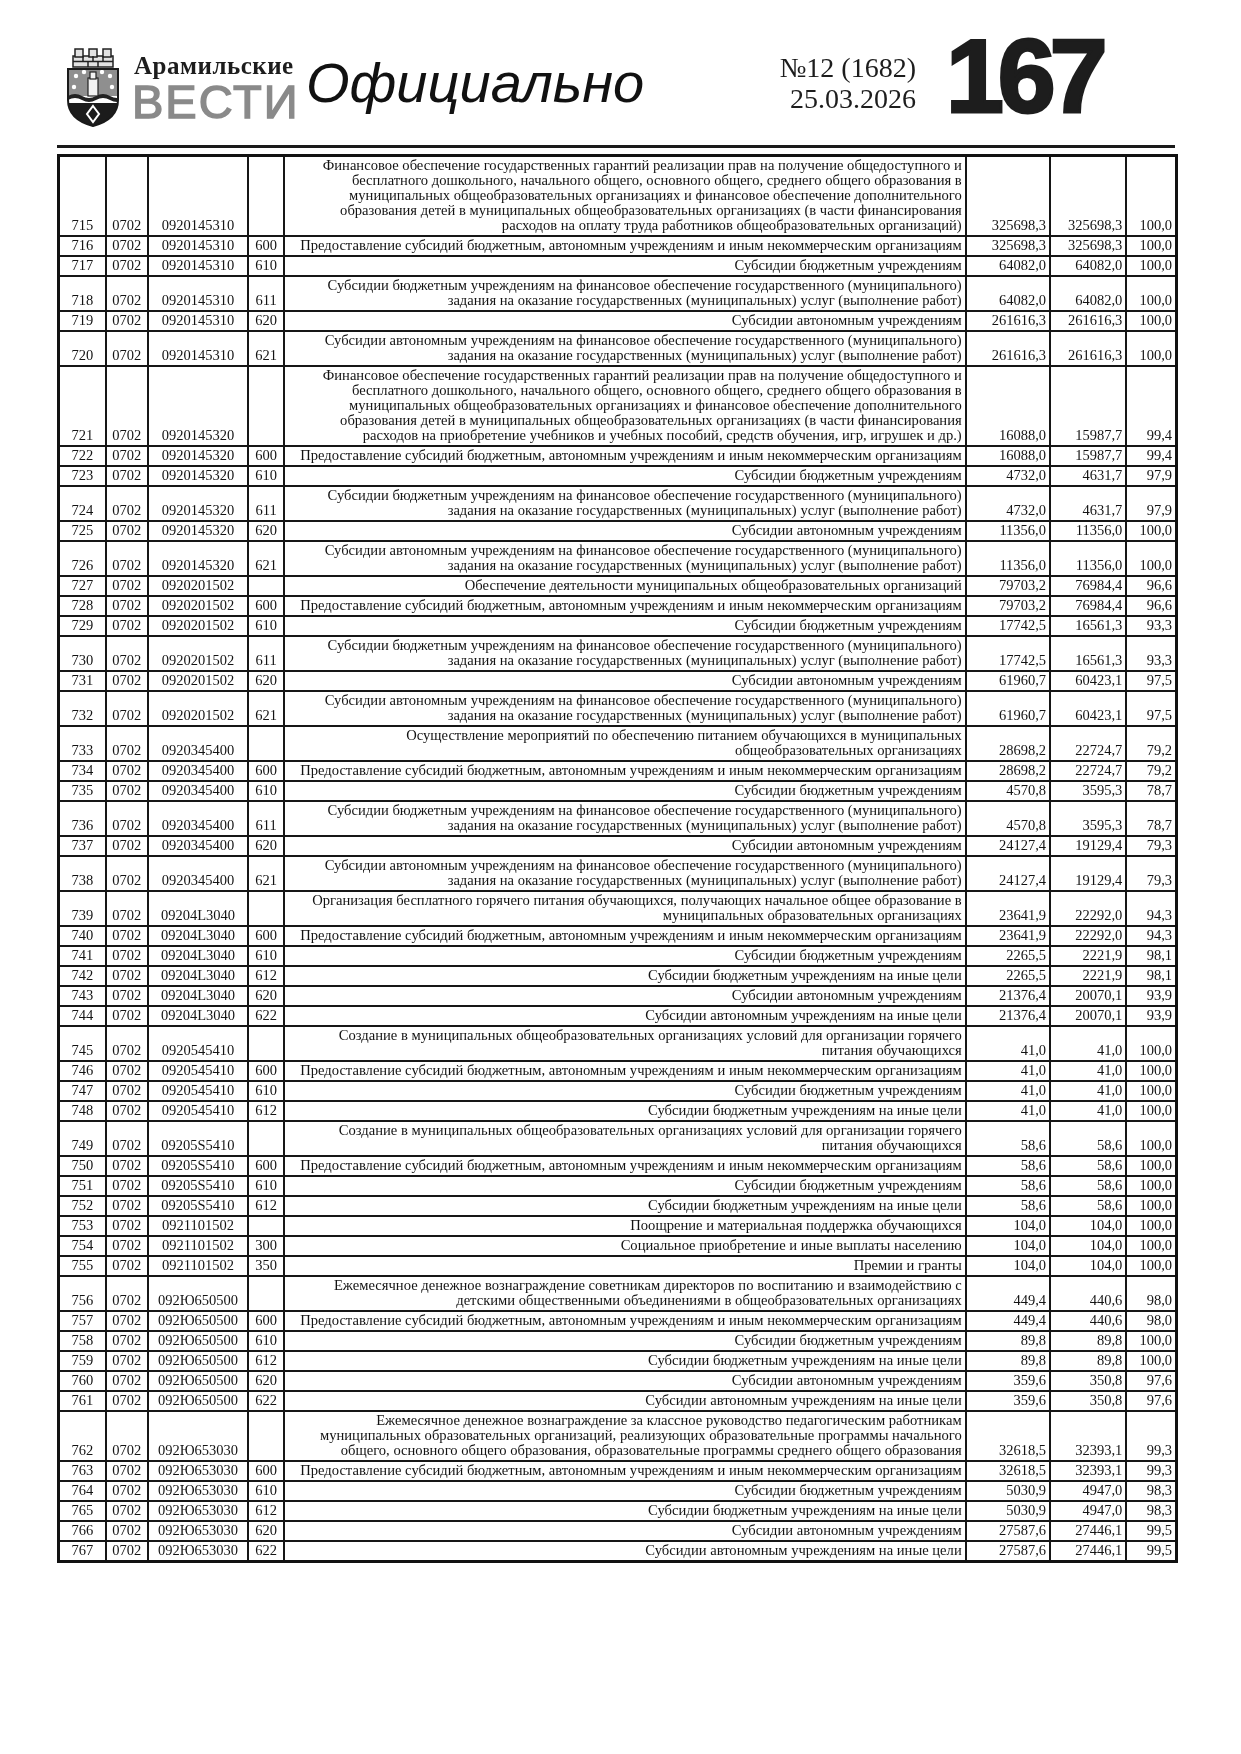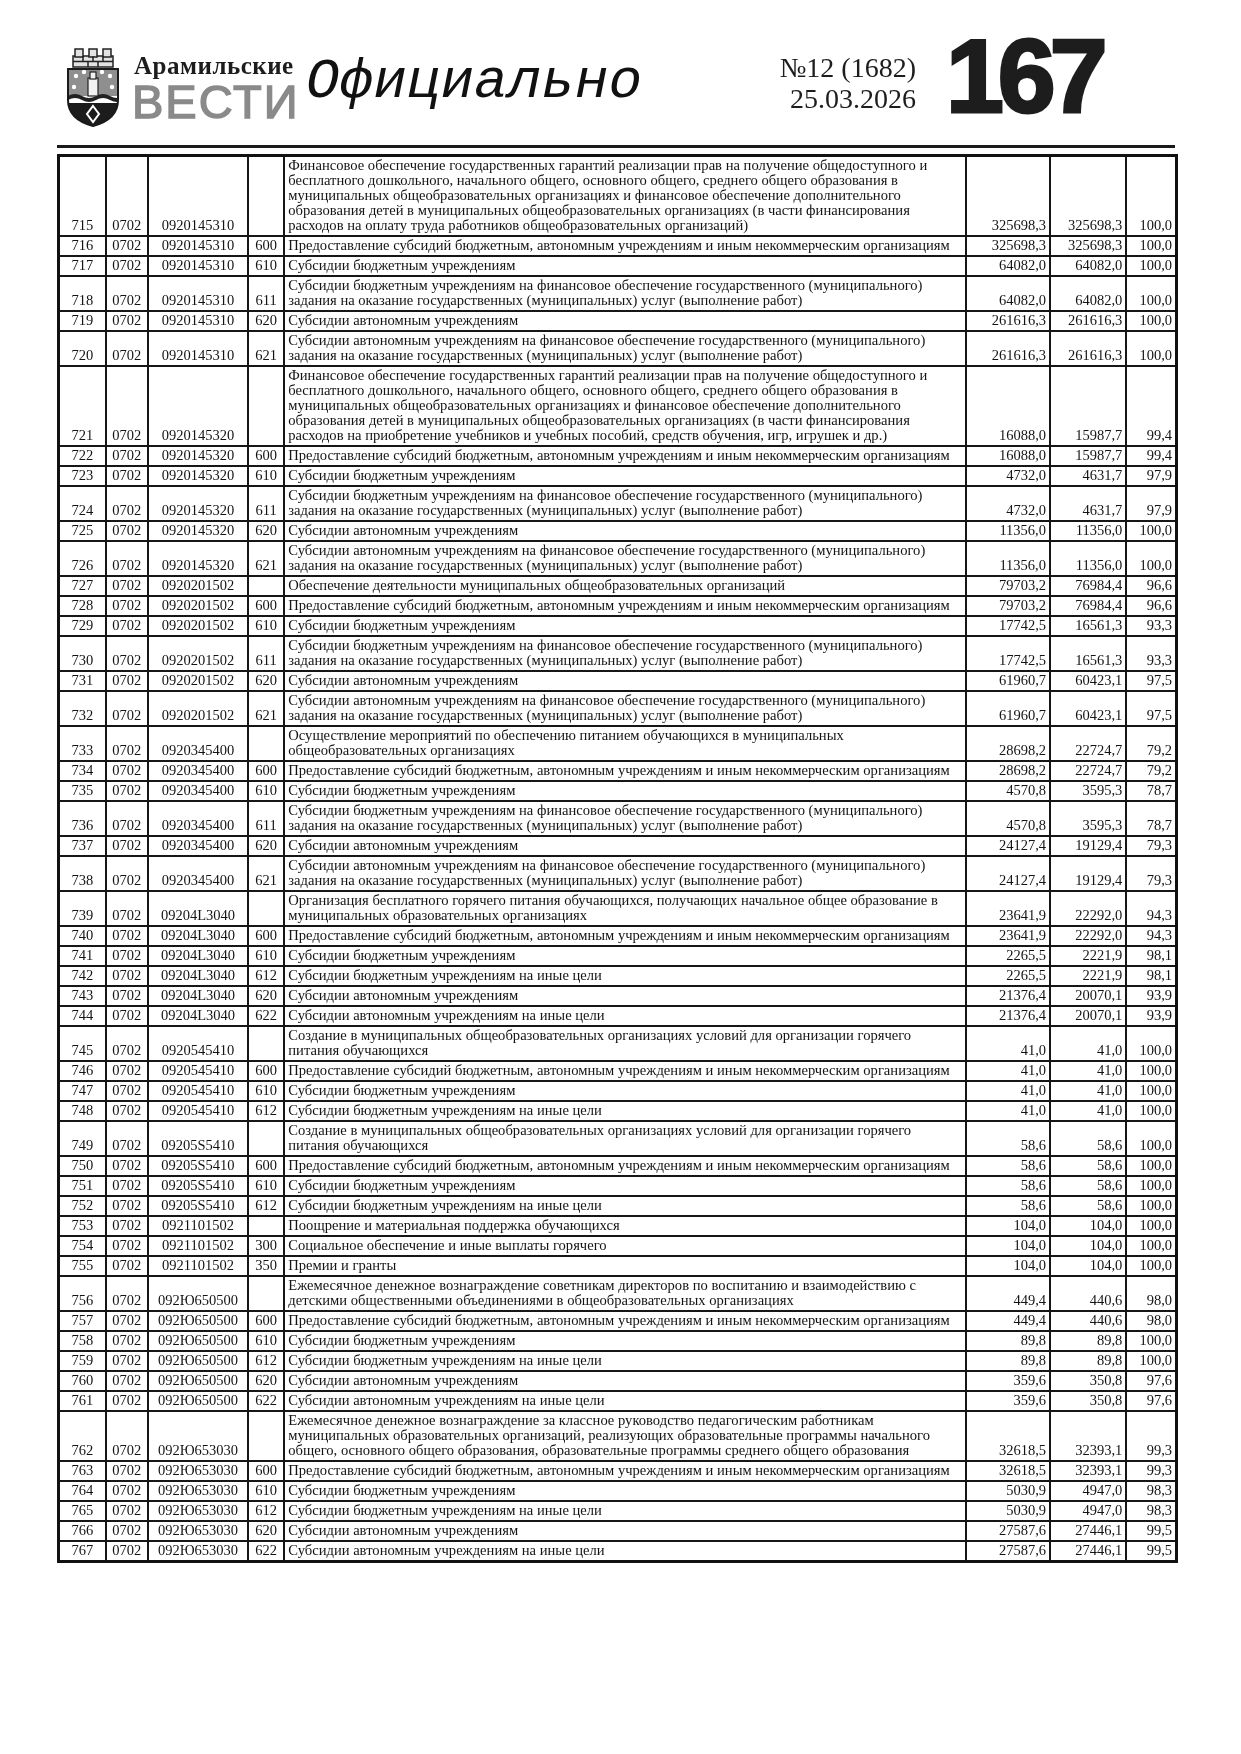--- a/index.html
+++ b/index.html
@@ -18,21 +18,21 @@
     font-size:25px;color:#1d1d1d;letter-spacing:.5px;white-space:nowrap;
   }
   .brand-bottom{
     position:absolute;left:72px;top:30px;
     font-family:"Liberation Sans", sans-serif;font-weight:normal;
     font-size:47px;color:#8a8a8a;letter-spacing:2px;
     -webkit-text-stroke:1.5px #8a8a8a;white-space:nowrap;
   }
   .section-title{
     position:absolute;left:306px;top:50px;
-    font-family:Liberation Mono, monospace;font-style:italic;
+    font-family:Liberation Sans, sans-serif;font-style:italic;
     font-size:56px;color:#111;white-space:nowrap;
   }
   .issue-block{
     position:absolute;left:660px;top:52px;width:256px;text-align:right;
     font-size:28px;line-height:31px;color:#1d1d1d;
   }
   .page-number{
     position:absolute;left:922px;top:26px;
     font-family:"Liberation Sans", sans-serif;font-weight:bold;
     font-size:104px;line-height:100px;letter-spacing:-6px;color:#1d1d1d;margin-left:24px;
@@ -46,21 +46,21 @@
   table.budget{
     border-collapse:collapse;table-layout:fixed;width:1121px;
     font-size:14.5px;line-height:15px;color:#131313;
   }
   table.budget td{
     border:2px solid #161616;vertical-align:bottom;
     padding:1px 3px 2px 3px;overflow:hidden;
   }
   table.budget{border:3px solid #111;}
   td.c-num,td.c-code{text-align:center;}
-  td.c-desc{text-align:left;font-size:14.6px;padding:1px 8px 2px 8px;}
+  td.c-desc{text-align:right;font-size:14.6px;padding:1px 8px 2px 8px;}
   td.c-val{text-align:right;padding-right:6px;}
 </style>
 </head>
 <body>
 
 <div class="masthead">
   <div class="logo-wrap">
     <svg class="coat" width="66" height="82" viewBox="0 0 66 82">
 
       <g stroke="#222" stroke-width="1.5" fill="#e2e2e2">
@@ -519,21 +519,21 @@
           <td class="c-desc">Поощрение и материальная поддержка обучающихся</td>
           <td class="c-val">104,0</td>
           <td class="c-val">104,0</td>
           <td class="c-val">100,0</td>
         </tr>
         <tr>
           <td class="c-num">754</td>
           <td class="c-code">0702</td>
           <td class="c-code">0921101502</td>
           <td class="c-code">300</td>
-          <td class="c-desc">Социальное обеспечение и иные выплаты горячего</td>
+          <td class="c-desc">Социальное приобретение и иные выплаты населению</td>
           <td class="c-val">104,0</td>
           <td class="c-val">104,0</td>
           <td class="c-val">100,0</td>
         </tr>
         <tr>
           <td class="c-num">755</td>
           <td class="c-code">0702</td>
           <td class="c-code">0921101502</td>
           <td class="c-code">350</td>
           <td class="c-desc">Премии и гранты</td>

